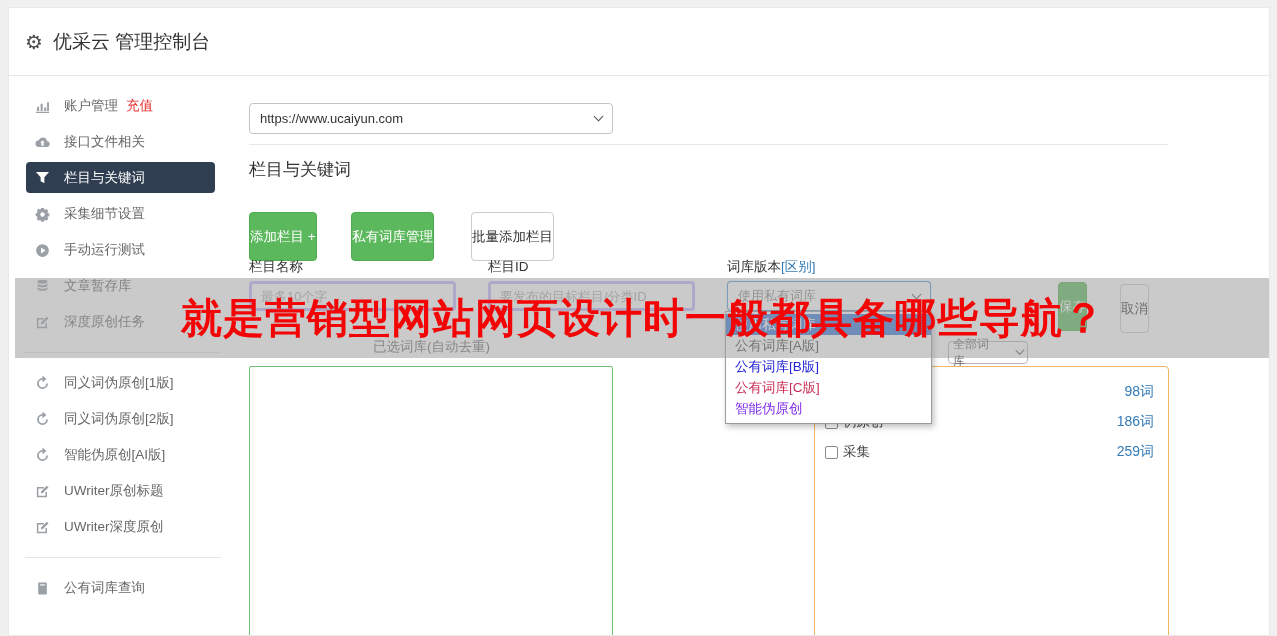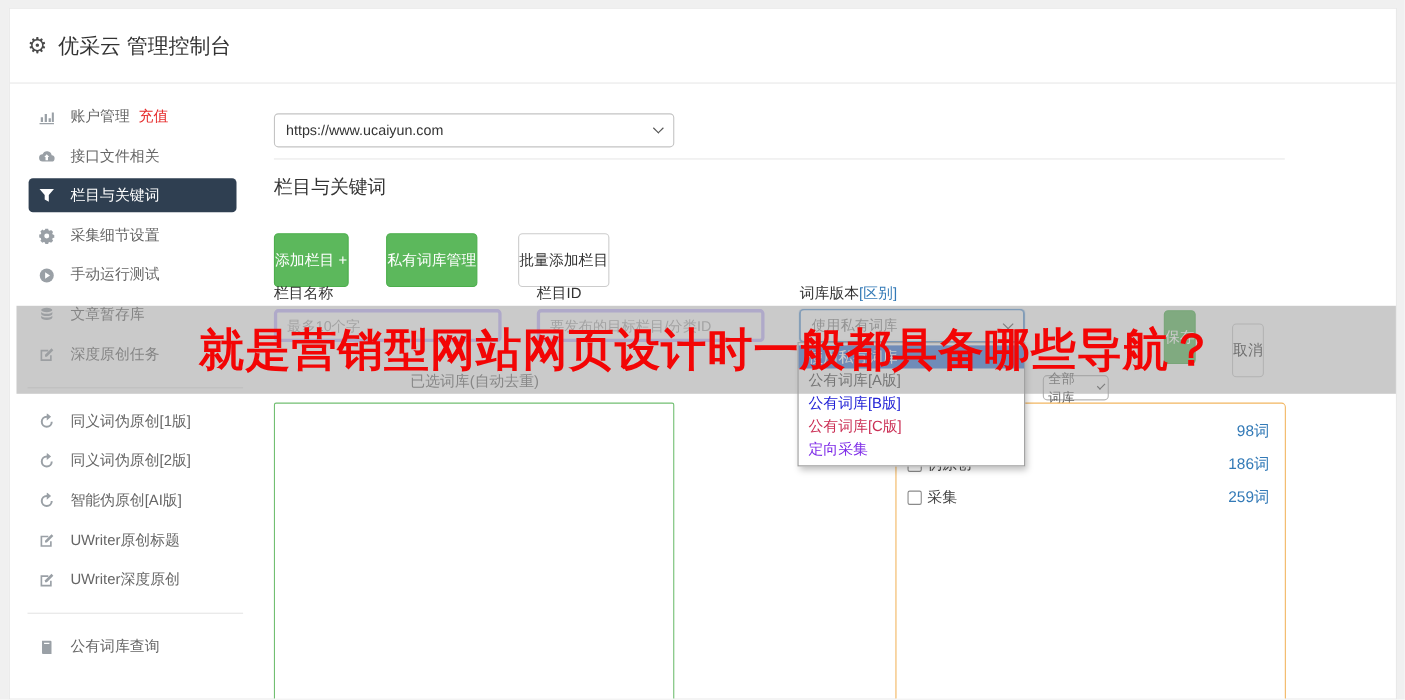--- a/index.html
+++ b/index.html
@@ -35,29 +35,29 @@
   .btn-outline { background:#fff; border:1px solid #ccc; color:#333; }
   .btn-add { left:240px; top:204px; }
   .btn-priv { left:342px; top:204px; }
   .btn-batch { left:462px; top:204px; }
   .flabel { top:250px; font-size:13.5px; color:#333; }
   .flink { color:#337ab7; cursor:pointer; }
   .tinput { height:30px; border:3px solid #c4b5fd; border-radius:4px; padding:0 9px; font-size:13px; color:#333; width:207px; top:273px; position:absolute; font-family:inherit; }
   .tinput::placeholder { color:#a9a9a9; }
   .t-select { left:718px; top:273px; width:204px; height:30px; border:1px solid #5b97d5; box-shadow:0 0 1px #5b97d5; color:#888; }
   .btn-save { left:1049px; top:274px; }
-  .btn-cancel { left:1111px; top:286px; }
+  .btn-cancel { left:1111px; top:276px; }
 
   
   .listbox { left:716px; top:303px; width:207px; background:#fff; border:1px solid #9b9b9b; box-shadow:2px 3px 6px rgba(0,0,0,0.25); padding:2px 0 4px; z-index:20; }
   .opt { height:21px; line-height:21px; padding-left:9px; font-size:13.5px; color:#333; cursor:pointer; white-space:nowrap; }
   .opt.hl { background:#3875d7; color:#fff; }
 
   .sel-header { left:240px; top:330px; width:365px; text-align:center; color:#6b6b6b; font-size:13.5px; }
-  .lib-filter { left:939px; top:333px; width:60px; height:23px; font-size:12px; color:#666; justify-content:center; gap:20px; padding:0 4px; border-color:#b5b5b5; }
+  .lib-filter { left:939px; top:333px; width:80px; height:23px; font-size:12px; color:#666; justify-content:center; gap:20px; padding:0 4px; border-color:#b5b5b5; }
   .green-box { left:240px; top:358px; width:364px; height:280px; background:#fff; border:1px solid #72bf72; border-radius:2px; }
   .orange-panel { left:805px; top:358px; width:355px; height:280px; background:#fff; border:1px solid #f2b661; border-radius:4px; padding-top:10px; }
   .lib-row { height:30px; display:flex; align-items:center; padding:0 14px 0 10px; }
   .lib-row .cb { width:13px; height:13px; border:1px solid #8a8a8a; border-radius:2px; background:#fff; margin-right:5px; cursor:pointer; }
   .lib-row .lbl { font-size:13.5px; color:#444; }
   .lib-row .cnt { margin-left:auto; font-size:14px; color:#337ab7; }
 
   
   .overlay { left:6px; top:270px; width:1256px; height:80px; background:rgba(158,158,158,0.55); z-index:50; display:flex; align-items:center; justify-content:center; }
   .overlay .red-text { font-size:41px; font-weight:bold; color:#f30505; letter-spacing:1px; white-space:nowrap; }
@@ -218,21 +218,21 @@
   </div>
 
   <div class="abs btn btn-green btn-save">保存</div>
   <div class="abs btn btn-outline btn-cancel">取消</div>
 
   <div class="abs listbox">
       <div class="opt hl">使用私有词库</div>
       <div class="opt" style="color: rgb(68, 68, 68);">公有词库[A版]</div>
       <div class="opt" style="color: rgb(35, 35, 214);">公有词库[B版]</div>
       <div class="opt" style="color: rgb(203, 47, 85);">公有词库[C版]</div>
-      <div class="opt" style="color: rgb(125, 42, 232);">定向采集</div>
+      <div class="opt" style="color: rgb(125, 42, 232);">智能伪原创</div>
     </div>
 
   <div class="abs sel-header">已选词库(自动去重)</div>
 
   <div class="abs selbox lib-filter">
     <span>全部词库</span>
     <span class="chev"></span>
   </div>
 
   <div class="abs green-box"></div>

